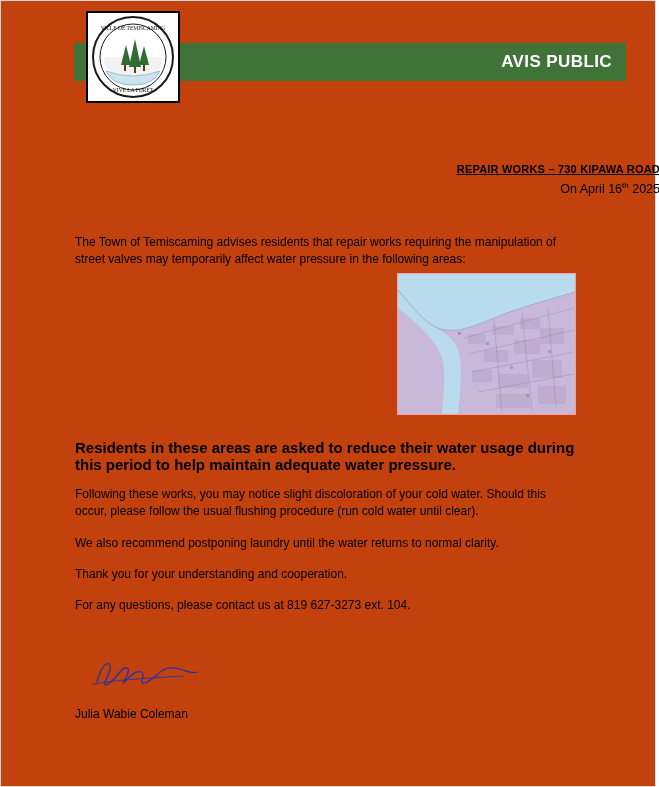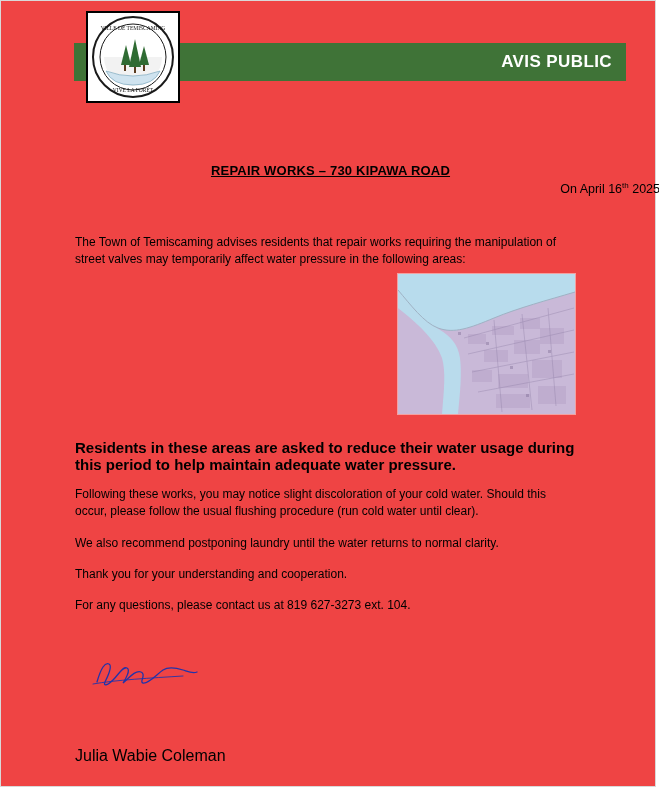--- a/index.html
+++ b/index.html
@@ -15,21 +15,21 @@
     position: relative;
     overflow: hidden;
   }
 
   .page {
     position: relative;
     width: 656px;
     height: 787px;
     border: 1px solid #d9d9d9;
     box-sizing: border-box;
-    background: #ef4444;
+    background: #c2410c;
     padding-left: 8px;
   }
 
   
   .header {
     position: absolute;
     left: 73px;
     top: 42px;
     width: 552px;
     height: 38px;
@@ -60,22 +60,22 @@
     overflow: hidden;
   }
   .logo-svg { display: block; }
 
   
   .doc-title {
     position: absolute;
     left: 0;
     top: 162px;
     width: 659px;
-    text-align: center;
-    font-size: 13px;
+    text-align: right;
+    font-size: 11px;
     font-weight: bold;
     text-decoration: underline;
     letter-spacing: 0.2px;
   }
   .doc-subtitle {
     position: absolute;
     left: 0;
     top: 180px;
     width: 659px;
     text-align: right;
@@ -141,22 +141,21 @@
     position: absolute;
     left: 90px;
     top: 655px;
     width: 110px;
     height: 36px;
   }
   .sig-name {
     position: absolute;
     left: 74px;
     top: 706px;
-    font-size: 16px;
-    margin-top: 40px;
+    font-size: 12px;
   }
   .sig-role {
     position: absolute;
     left: 74px;
     top: 721px;
     font-size: 12px;
   }
 </style>
 </head>
 <body>

